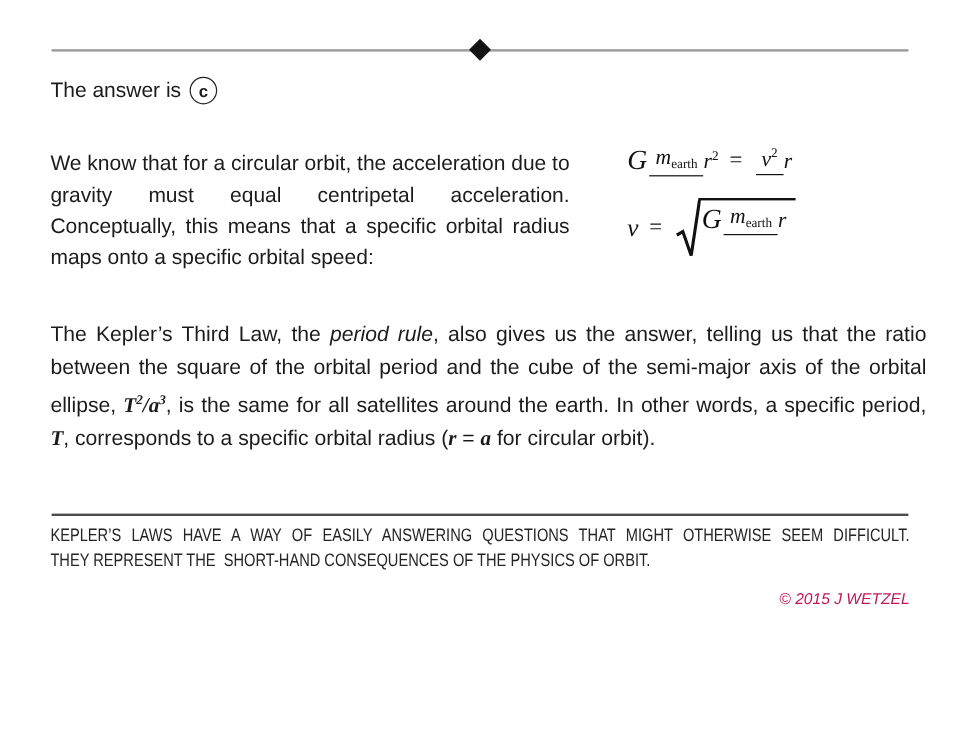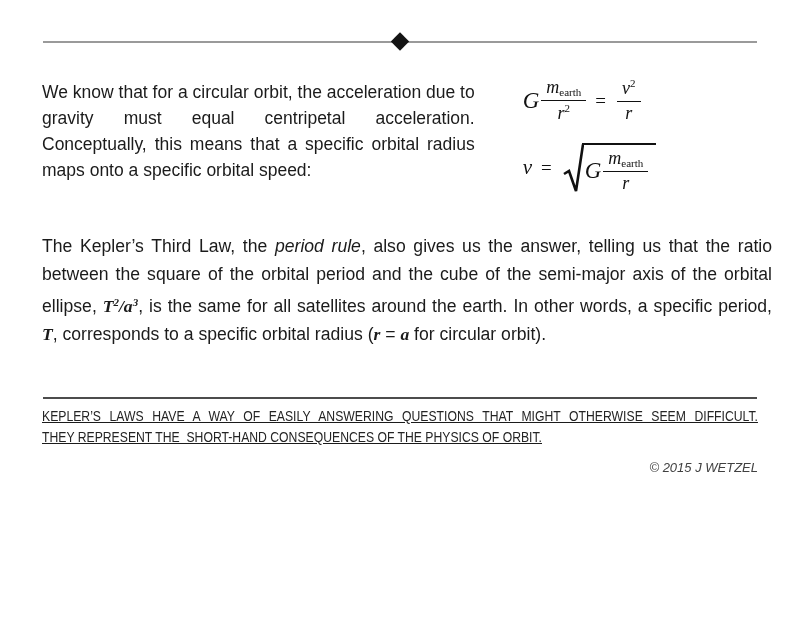--- a/index.html
+++ b/index.html
@@ -65,21 +65,21 @@
   }
   .eq{
     font-family:"Liberation Serif","DejaVu Serif",serif;
     font-style:italic;
     font-size:21px;color:#111;
     display:flex;align-items:center;
   }
   .eq .big{font-size:23px;}
   .eq .equals{font-style:normal;padding:0 9px;font-size:19px;}
   .frac{
-    display:inline-flex;flex-direction:column;align-items:center;
+    display:inline-flex;align-items:center;
     font-size:18px;line-height:1.2;margin-left:2px;text-align:center;
   }
   .frac .num{border-bottom:1.8px solid #111;padding:0 5px 1px 5px;}
   .frac .den{padding-top:1px;}
   .msub{font-size:11px;font-style:normal;vertical-align:-3px;letter-spacing:0;}
   .msup{font-size:11px;font-style:normal;vertical-align:7px;}
   .sqrt{display:inline-flex;align-items:flex-start;margin-left:2px;}
   .sqrt svg{display:block;margin-right:-2px;}
   .radicand{
     border-top:2.4px solid #111;
@@ -106,49 +106,54 @@
   }
   
   .rule-bottom{
     margin:49px 43px 0 43px;
     border-top:2px solid #4c4c4c;
     height:0;
   }
   .caption-wrap{
     margin:6px 0 0 42px;
     width:716px;
-    text-decoration:underline;
   }
   .caption-inner{
     width:880px;
     transform:scaleX(0.8136);
     transform-origin:left top;
     font-size:15px;
     line-height:21px;
     color:#242424;
   }
   .caption-l1{text-align:justify;text-align-last:justify;}
   .caption-l2{white-space:pre-wrap;}
   .copyright{
     margin:13px 42px 0 0;
     text-align:right;
     font-style:italic;
     font-size:13px;
-    color:#404040;
+    color:#be185d;
   }
 </style>
 </head>
 <body>
 
 <div class="page">
 
   <div class="rule-top">
     <span class="diamond"></span>
   </div>
 
+  <div class="answer-line">
+    <span>The answer is</span>
+    <span class="choice-circle">
+      <span>c</span>
+    </span>
+  </div>
 
 
   <div class="mid">
     <p class="mid-par">We know that for a circular orbit, the acceleration due to gravity must equal centripetal acceleration. Conceptually, this means that a specific orbital radius maps onto a specific orbital speed:</p>
 
     <div class="equations">
 
       <div class="eq">
         <span class="big">G</span>
         <span class="frac">

